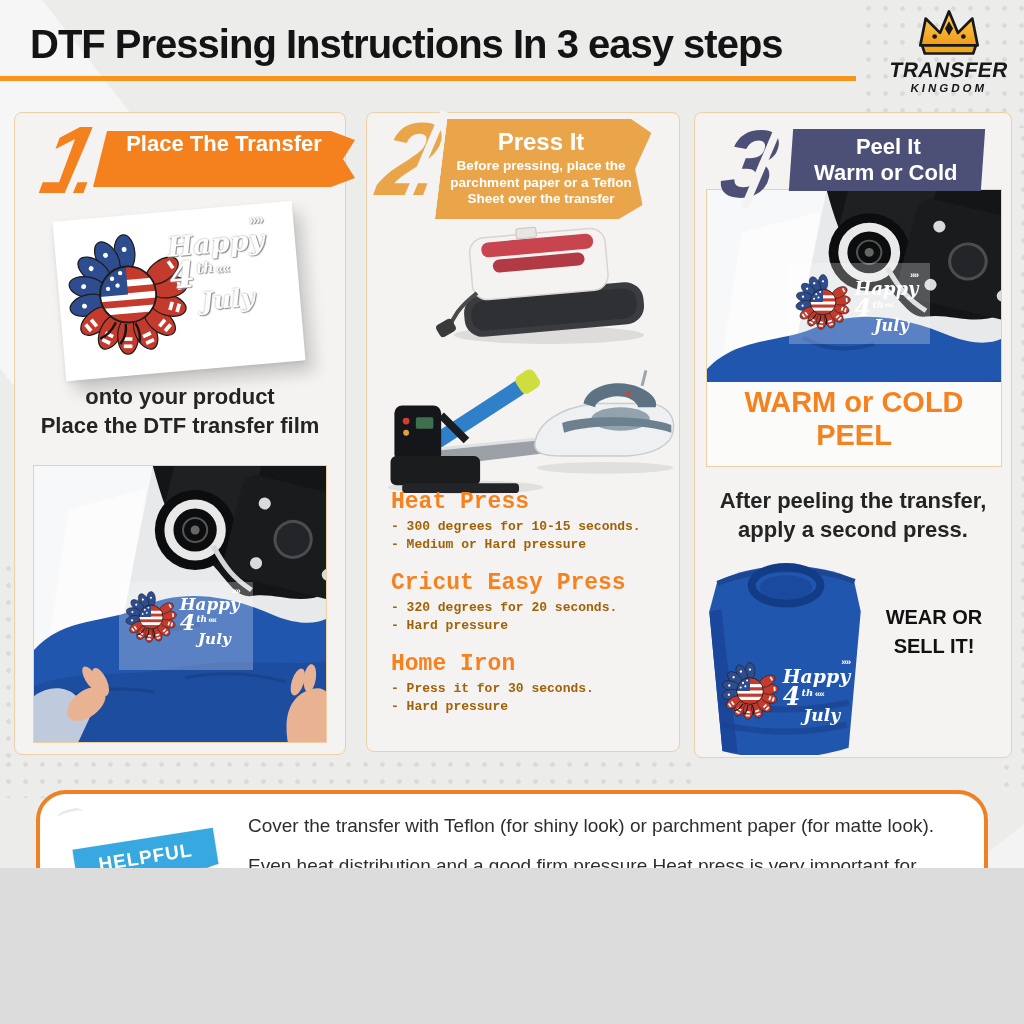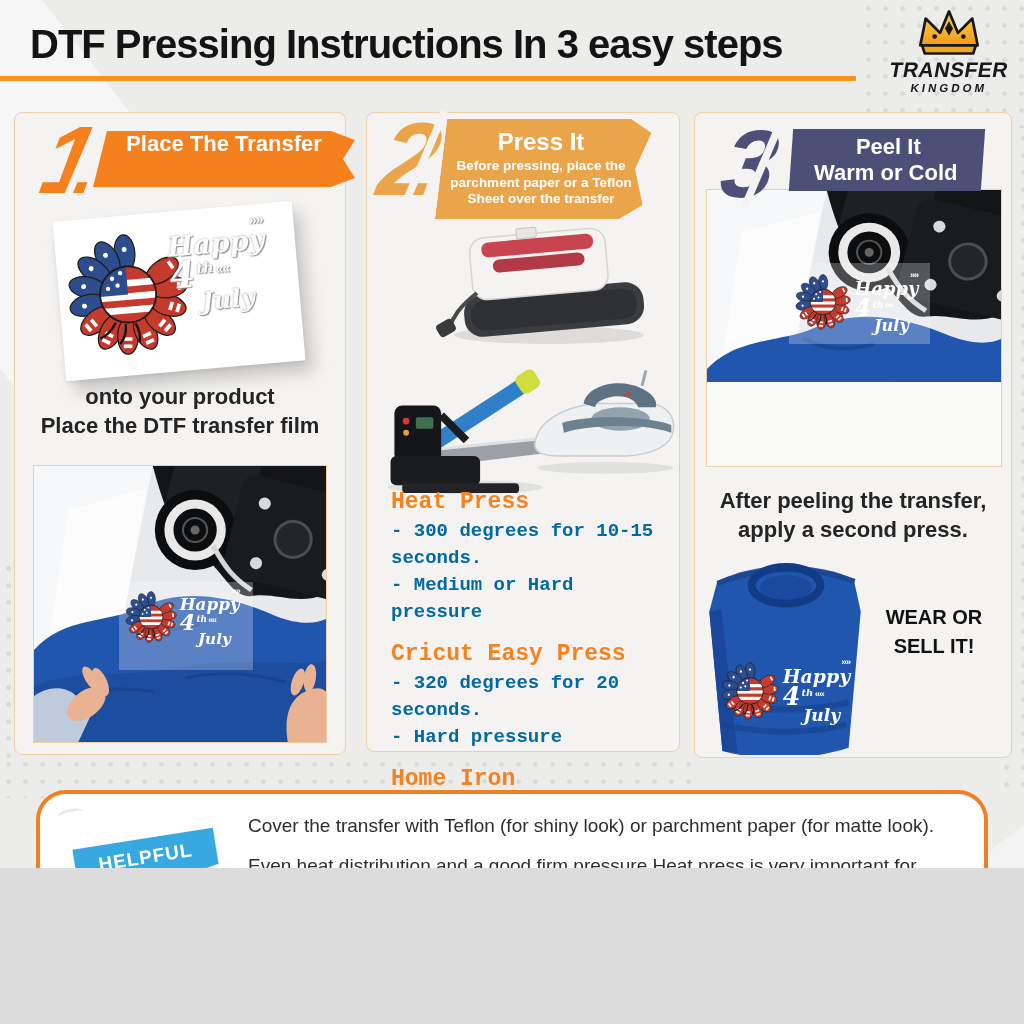--- a/index.html
+++ b/index.html
@@ -64,21 +64,21 @@
   .design .arl{font-size:1.1em;font-weight:700;margin-top:.3em;letter-spacing:-1px;}
   .design .w3{font-family:"DejaVu Serif",serif;font-style:italic;font-weight:700;font-size:1.9em;margin-left:1.2em;}
   .shirt-veil{position:absolute;background:rgba(255,255,255,.26);}
   
   .easypress{position:absolute;left:52px;top:108px;width:240px;height:130px;}
   .machrow{position:absolute;left:0px;top:232px;width:314px;height:158px;}
   .machrow .clam{position:absolute;left:6px;top:0;width:185px;height:155px;}
   .machrow .iron{position:absolute;left:160px;top:18px;width:156px;height:115px;}
   .specs{position:absolute;left:24px;top:376px;right:10px;}
   .spec-h{color:#F5821F;font-size:23px;font-weight:800;margin:0 0 3px 0;}
-  .spec-l{color:#0369a1;font-size:19px;font-weight:700;line-height:1.42;}
+  .spec-l{color:#a16207;font-size:13px;font-weight:700;line-height:1.42;}
   .spec-group{margin-bottom:15px;font-family:Liberation Mono, monospace;}
   
   .peelbox{position:absolute;left:11px;top:76px;width:296px;height:278px;border:1px solid #f0cfa4;background:#fbfbfa;}
   .peelbox .photo3{position:absolute;left:0;top:0;width:100%;height:192px;overflow:hidden;background:#e7e9eb;}
   .peel-label{position:absolute;left:0;bottom:14px;width:100%;text-align:center;color:#F5821F;font-size:29px;font-weight:800;}
   .cap3{top:374px;}
   .foldwrap{position:absolute;left:2px;top:438px;width:172px;height:204px;overflow:hidden;}
   .ready{position:absolute;left:168px;top:490px;width:142px;text-align:center;font-size:20px;font-weight:800;color:#111;line-height:1.45;}
   
   .tipsbox{position:absolute;left:36px;top:790px;width:952px;height:213px;background:#fff;border:4px solid #F08024;border-radius:30px;}
@@ -376,20 +376,21 @@
         <div class="spec-l">- 300 degrees for 10-15 seconds.</div>
         <div class="spec-l">- Medium or Hard pressure</div>
       </div>
       <div class="spec-group">
         <div class="spec-h">Cricut Easy Press</div>
         <div class="spec-l">- 320 degrees for 20 seconds.</div>
         <div class="spec-l">- Hard pressure</div>
       </div>
       <div class="spec-group">
         <div class="spec-h">Home Iron</div>
+        <div class="spec-l">- Press it for 30 seconds.</div>
         <div class="spec-l">- Hard pressure</div>
       </div>
     </div>
   </div>
 
   <div class="panel" id="panel3">
     <div class="step-num n3"><span>3</span><i class="slash"></i></div>
     <div class="banner banner3">
       <span>Peel It</span>
       <span>Warm or Cold</span>
@@ -409,20 +410,21 @@
             <span class="w1">Happy</span>
             <span class="l2">
               <span class="num">4</span>
               <span class="suf">th</span>
               <span class="arl">««</span>
             </span>
             <span class="w3">July</span>
           </div>
         </div>
       </div>
+      <div class="peel-label">WARM or COLD PEEL</div>
     </div>
     <div class="caption cap3">
       <div>After peeling the transfer,</div>
       <div>apply a second press.</div>
     </div>
     <div class="foldwrap">
       <svg style="position:absolute;left:0;top:0;width:172px;height:212px;">
           <use href="#sym-fold"></use>
         </svg>
       <div class="design" style="left:14%;top:52%;width:80%;font-size:9px;">

